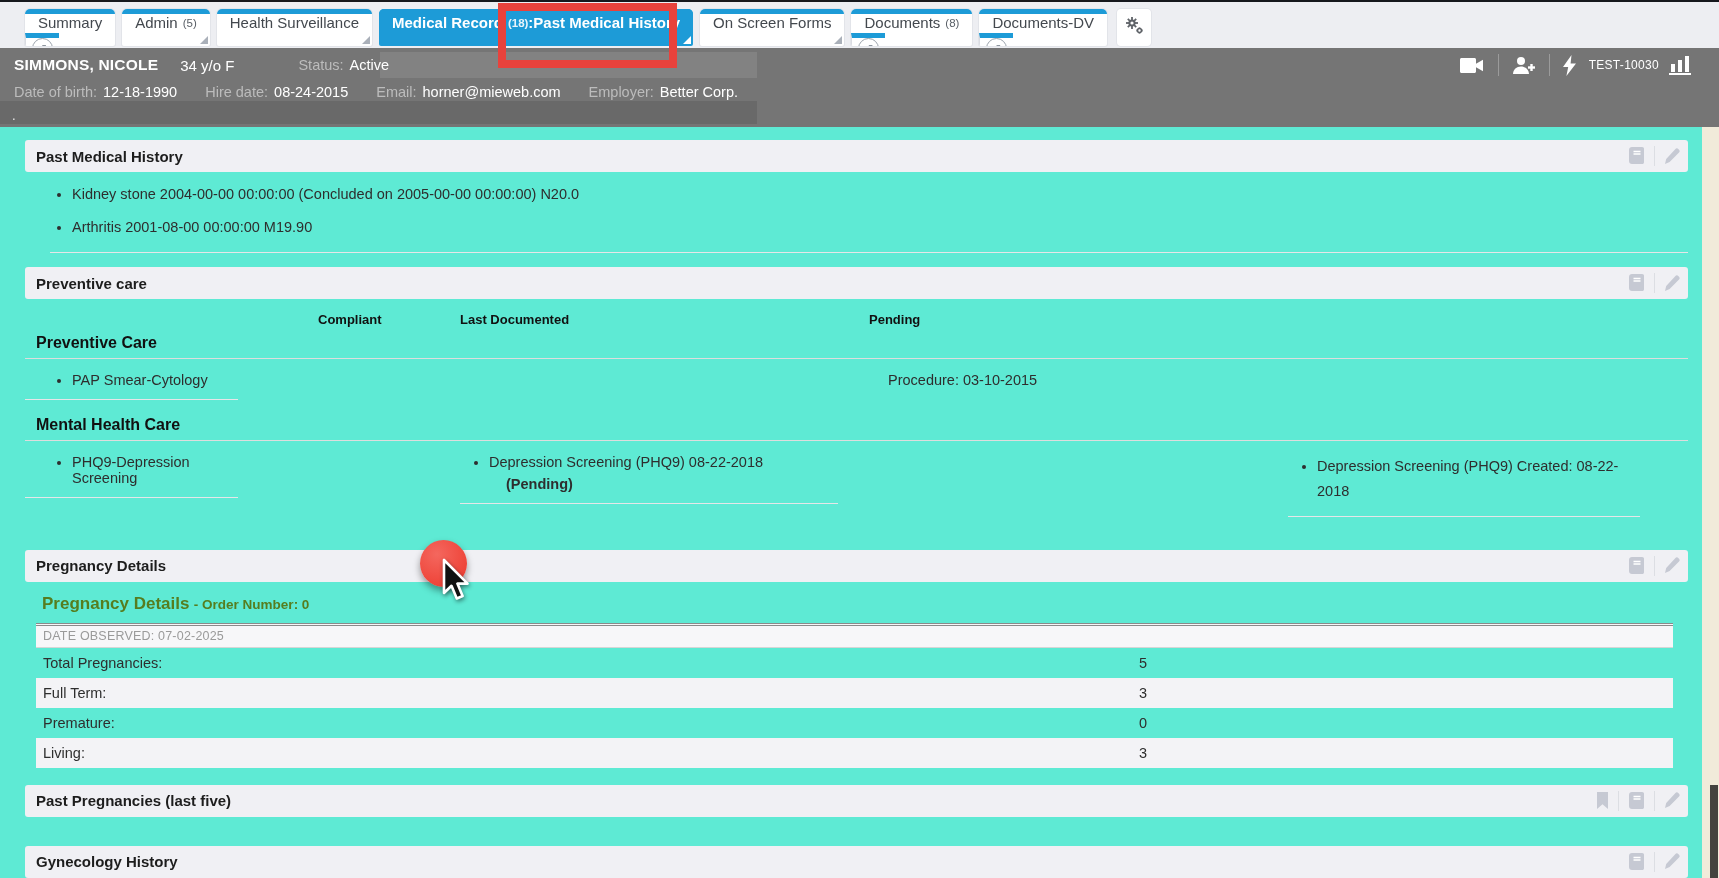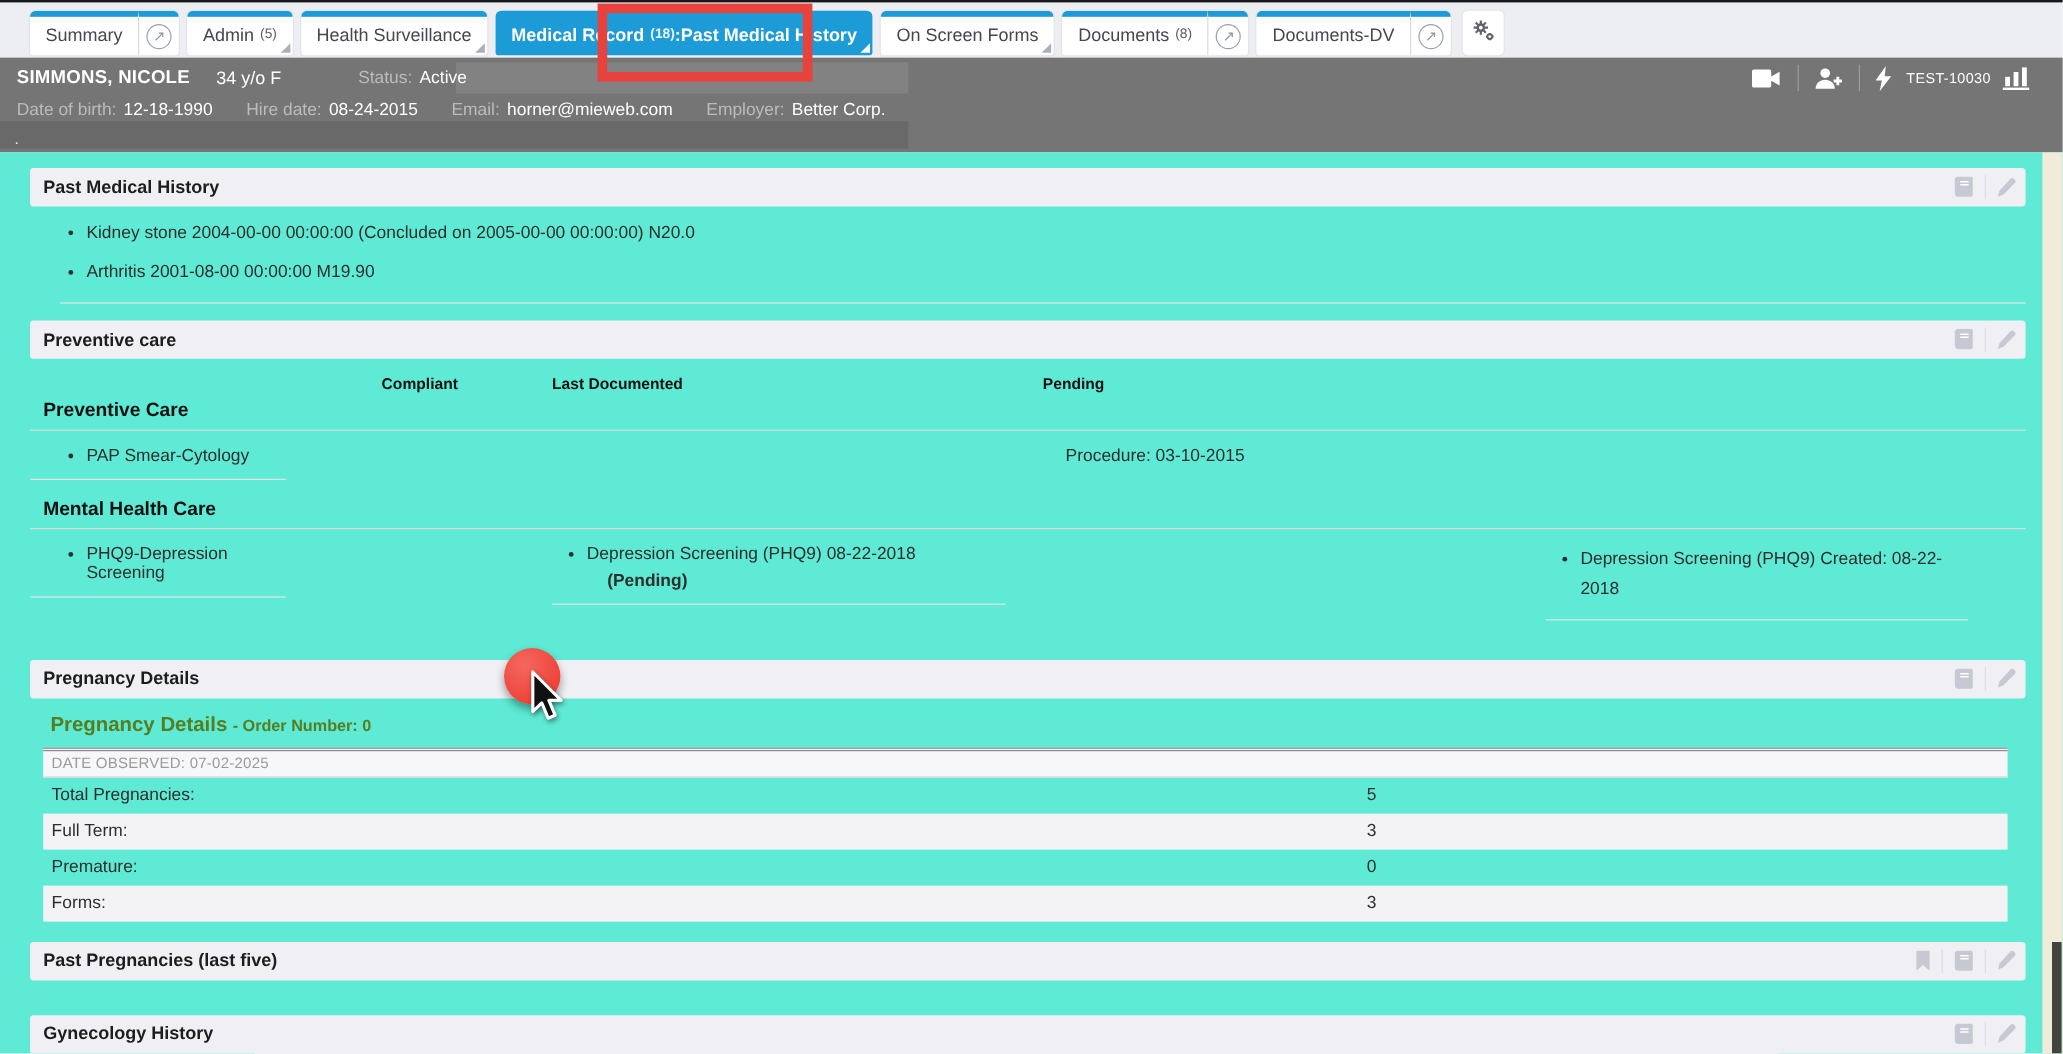--- a/index.html
+++ b/index.html
@@ -6,21 +6,21 @@
   html,body { width:1719px; height:878px; overflow:hidden; background:#fff;
               font-family:"Liberation Sans", sans-serif; }
   .page { position:relative; width:1719px; height:878px; overflow:hidden; }
 
   
   .tabbar { position:absolute; left:0; top:0; width:1719px; height:48px;
             background:#edeef2; border-top:2px solid #16181d;
             display:flex; align-items:flex-start; padding:7px 0 0 25px; }
   .tab { position:relative; display:flex; align-items:stretch; margin-right:7px;
          height:37px; border-radius:5px 5px 2px 2px; background:#fff; cursor:pointer;
-         box-shadow:0 0 0 1px #e2e4e9; overflow:hidden; }
+         box-shadow:0 0 0 1px #e2e4e9; overflow:hidden;flex-direction:column; }
   .tab-main { display:flex; align-items:center; padding:0 13px 2px 13px;
               border-top:5px solid #1d9bd7; color:#43484e; font-size:15px; white-space:nowrap; }
   .tab .count { font-size:11.5px; margin-left:5px; color:#595f66; }
   .tab-link { display:flex; align-items:center; justify-content:center; width:34px;
               border-top:5px solid #1d9bd7; border-left:1px solid #dadce2; }
   .link-circle { width:21px; height:21px; border:1.5px solid #9aa2ab; border-radius:50%;
                  color:#8d959e; font-size:12px; line-height:18px; text-align:center; }
   .tab.active { background:#1d9bd7; box-shadow:none; }
   .tab.active .tab-main { border-top-color:#1d9bd7; color:#fff; font-weight:bold; }
   .tab.active .count { color:#e8f4fb; font-weight:bold; }
@@ -367,21 +367,21 @@
           </div>
           <div class="preg-row stripe">
             <span>Full Term:</span>
             <span class="val">3</span>
           </div>
           <div class="preg-row">
             <span>Premature:</span>
             <span class="val">0</span>
           </div>
           <div class="preg-row stripe">
-            <span>Forms:</span>
+            <span>Living:</span>
             <span class="val">3</span>
           </div>
         </div>
     </div>
 
     <div class="secbar m-above-pp">
       <span class="title">Past Pregnancies (last five)</span>
       <span class="spacer"></span>
       <span class="icons">
         <svg width="13" height="17" viewBox="0 0 13 17">

